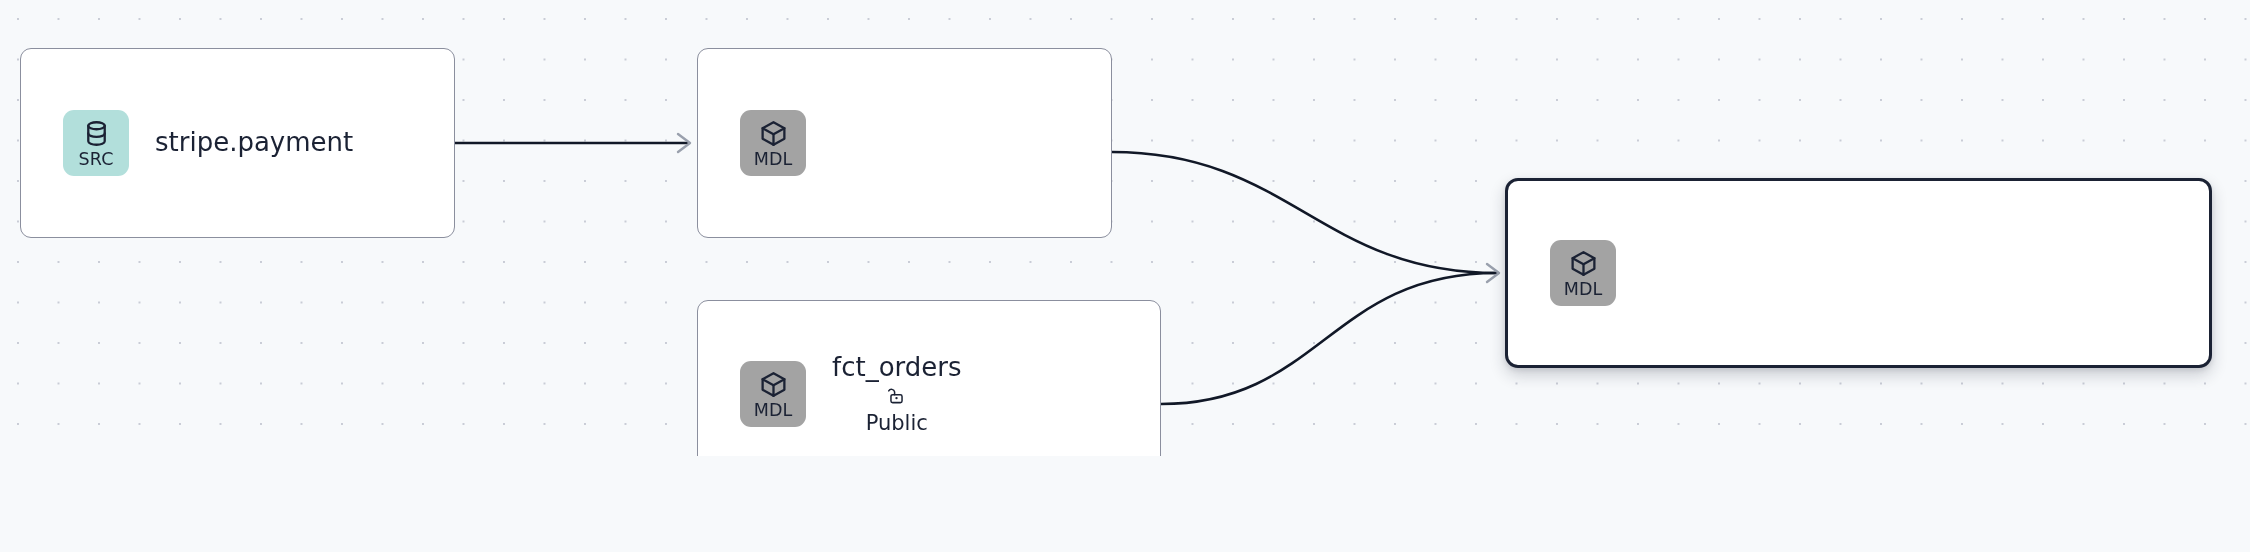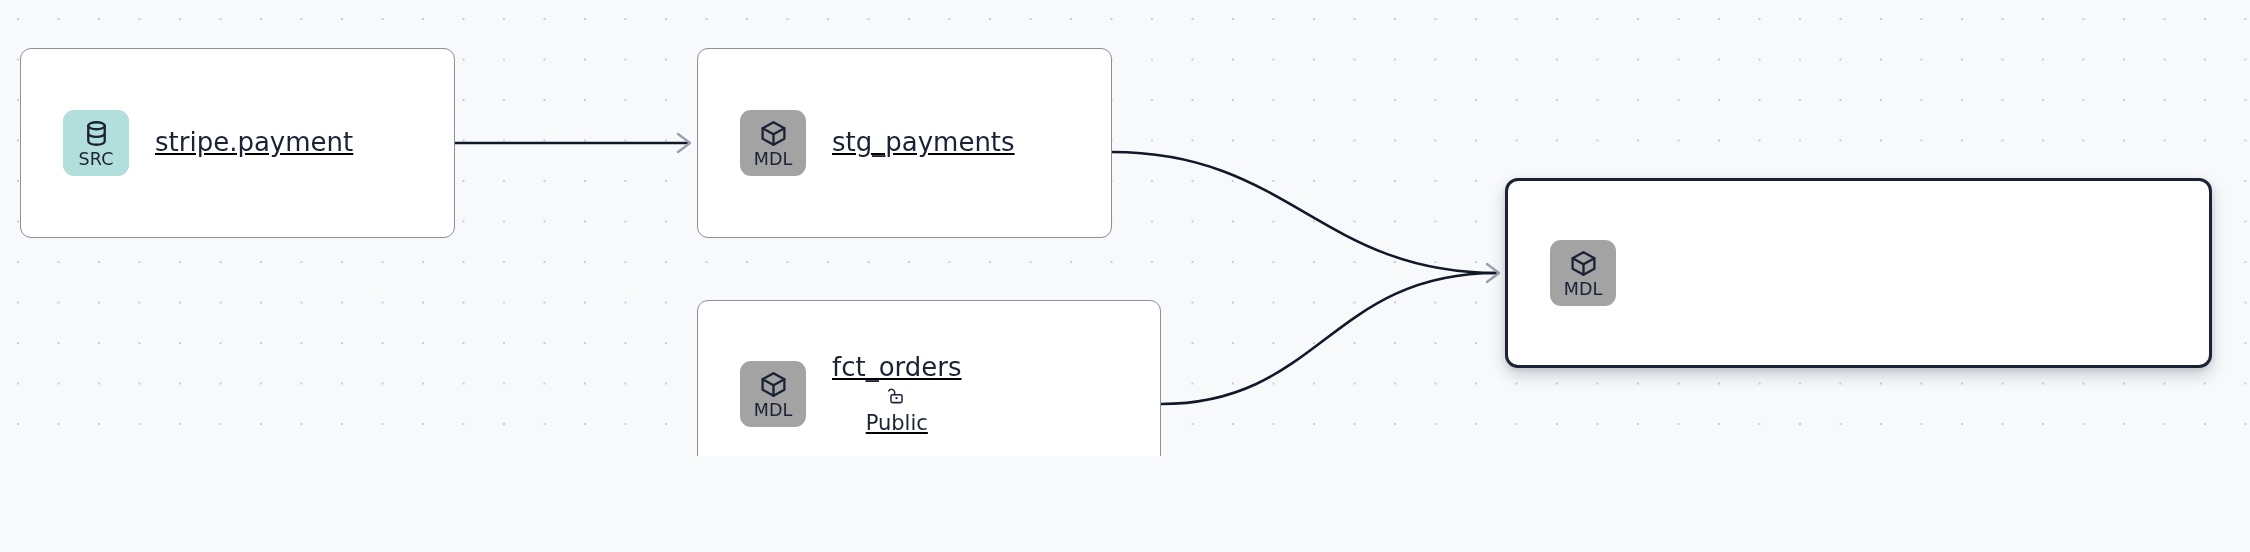--- a/index.html
+++ b/index.html
@@ -69,21 +69,20 @@
     margin-top: 3px;
     font-weight: 400;
   }
   .node-body {
     margin-left: 26px;
     display: flex;
     flex-direction: column;
     justify-content: flex-end;
     gap: 4px;
     min-width: 0;
-    text-decoration: underline;
   }
   .node-title {
     font-size: 26px;
     line-height: 1.12;
     color: #1b2234;
     white-space: nowrap;
     font-weight: 400;
   }
   .node-meta {
     display: flex;
@@ -135,23 +134,20 @@
 
   <div class="node" style="left:697px; top:48px; width:415px; height:190px;">
     <div class="badge mdl">
       <svg width="29" height="29" viewBox="0 0 24 24" fill="none" stroke="#1b2234" stroke-width="1.9" stroke-linecap="round" stroke-linejoin="round">
         <path d="M12 2.6 L21 7.6 L12 12.6 L3 7.6 Z"></path>
         <path d="M3 7.6 V16.4 L12 21.4 V12.6"></path>
         <path d="M21 7.6 V16.4 L12 21.4"></path>
       </svg>
       <span class="badge-text">MDL</span>
     </div>
-    <div class="node-body">
-      <div class="node-title">stg_payments</div>
-    </div>
   </div>
 
   <div class="node" style="left:697px; top:300px; width:464px; height:188px;">
     <div class="badge mdl">
       <svg width="29" height="29" viewBox="0 0 24 24" fill="none" stroke="#1b2234" stroke-width="1.9" stroke-linecap="round" stroke-linejoin="round">
         <path d="M12 2.6 L21 7.6 L12 12.6 L3 7.6 Z"></path>
         <path d="M3 7.6 V16.4 L12 21.4 V12.6"></path>
         <path d="M21 7.6 V16.4 L12 21.4"></path>
       </svg>
       <span class="badge-text">MDL</span>

